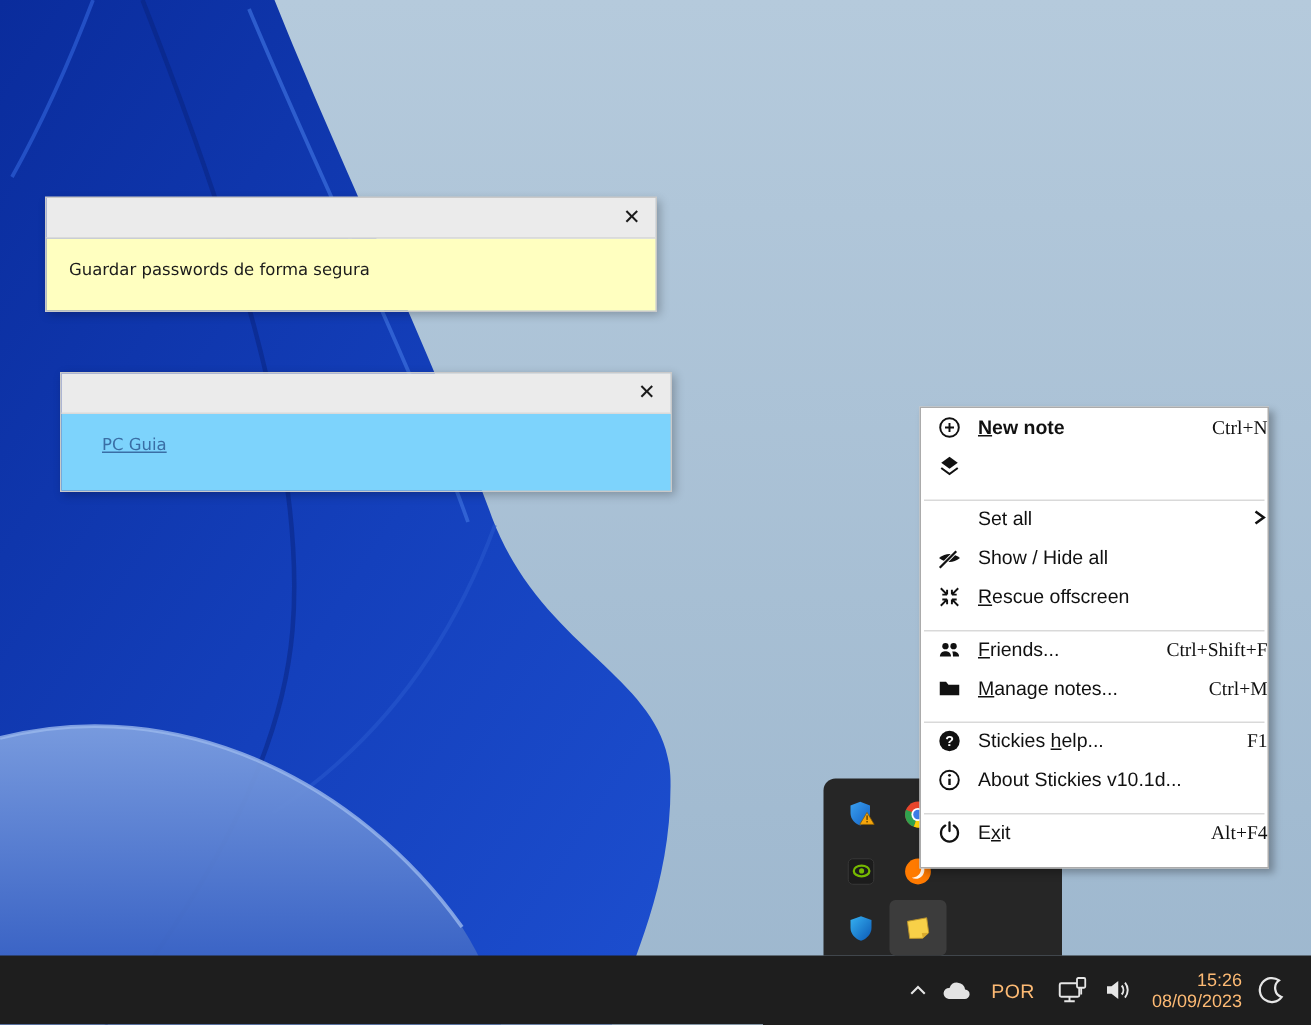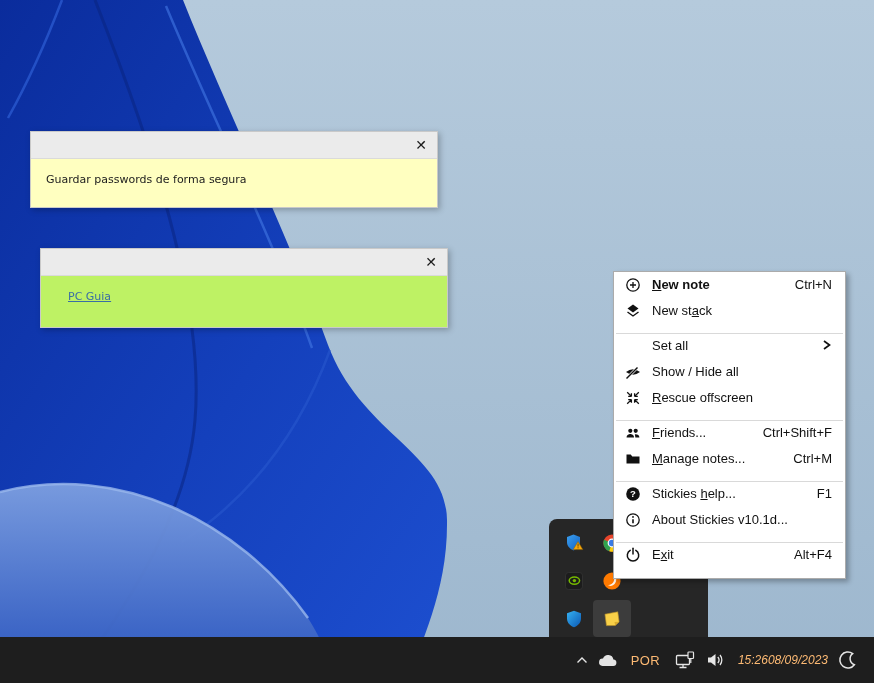--- a/index.html
+++ b/index.html
@@ -10,34 +10,34 @@
   .wallpaper { position:absolute; inset:0; z-index:0; }
 
   
   .note { position:absolute; z-index:2; box-shadow:2px 2px 6px rgba(0,0,0,.25); border:1px solid #c9c9c9; }
   .note-title { height:27px; background:#ebebeb; position:relative; border-bottom:1px solid #dadada; }
   .note-close { position:absolute; right:10px; top:4px; font-size:14px; font-weight:bold; color:#1a1a1a; cursor:pointer; line-height:18px; font-family:"DejaVu Sans", sans-serif; }
   .note-body { font-family:"DejaVu Sans", sans-serif; font-size:11px; color:#1c1c1c; padding:14px 15px 0 15px; }
   #note1 { left:30px; top:131px; width:408px; }
   #note1 .note-body { height:48px; background:#ffffc0; }
   #note2 { left:40px; top:248px; width:408px; }
-  #note2 .note-body { height:51px; background:#bef264;padding-left:27px; }
+  #note2 .note-body { height:51px; background:#7dd3fc;padding-left:27px; }
   .note-link { color:#3a6ea5; text-decoration:underline; cursor:pointer; }
 
   
   .tray-flyout { position:absolute; left:549px; top:519px; width:159px; height:118px; background:#262626; border-radius:8px 8px 0 0; z-index:3; }
   .tray-cell { position:absolute; width:38px; height:37px; display:flex; align-items:center; justify-content:center; border-radius:4px; cursor:pointer; }
   .tray-cell.hl { background:#3c3c3c; }
 
   
   .menu { position:absolute; left:613px; top:271px; width:233px; background:#ffffff; border:1px solid #ababab; box-shadow:3px 3px 5px rgba(0,0,0,.28); padding:5px 0; z-index:4; font-size:13px; color:#111; }
   .mi { display:flex; align-items:flex-start; height:26px; cursor:pointer; }
   .mi .ic { width:38px; display:flex; justify-content:center; align-items:center; flex:none; }
   .mi .lbl { flex:1; white-space:nowrap; }
-  .mi .rt { margin-left:auto; padding-right:13px; display:flex; align-items:center; color:#111; }
+  .mi .rt { margin-left:auto; display:flex; align-items:center; color:#111;font-family:Liberation Serif, serif; }
   .mi.bold .lbl { font-weight:bold; }
   .msep { height:1px; background:#d9d9d9; margin:4px 2px; }
   u { text-decoration:underline; }
 
   
   .taskbar { position:absolute; left:0; top:637px; width:874px; height:46px; background:#1e1e1e; z-index:5; display:flex; align-items:center; justify-content:flex-end; padding-right:16px; color:#fdba74; }
   .tb-item { display:flex; align-items:center; justify-content:center; cursor:pointer; }
   .tb-lang { font-size:13px; margin:0 14px 0 12px; letter-spacing:.3px; }
   .tb-clock { text-align:right; font-size:12px; line-height:14px; margin:0 10px 0 12px; }
   .gap-sm { width:8px; }
@@ -164,21 +164,20 @@
   </div>
 
 
   <div class="mi">
     <span class="ic">
       <svg width="16" height="16" viewBox="0 0 16 16">
           <path d="M8,1.5 L13.5,5.5 L8,9.5 L2.5,5.5 Z" fill="#111"></path>
           <path d="M2.5,9 L8,13 L13.5,9" fill="none" stroke="#111" stroke-width="1.4"></path>
         </svg>
     </span>
-    <span class="lbl">New st<u>a</u>ck</span>
     <span class="rt"></span>
   </div>
 
   <div class="msep"></div>
 
   <div class="mi">
     <span class="ic"></span>
     <span class="lbl">Set all</span>
     <span class="rt">
       <svg width="12" height="14" viewBox="0 0 12 14">
@@ -299,21 +298,21 @@
     </svg>
   </div>
   <span class="gap-sm"></span>
   <div class="tb-item">
     <svg width="20" height="16" viewBox="0 0 20 16">
       <polygon points="2,5.5 5,5.5 9.5,2 9.5,14 5,10.5 2,10.5" fill="#e6e6e6"></polygon>
       <path d="M11.8,5 A4.6,4.6 0 0 1 11.8,11" fill="none" stroke="#e6e6e6" stroke-width="1.3"></path>
       <path d="M14,3 A7.8,7.8 0 0 1 14,13" fill="none" stroke="#e6e6e6" stroke-width="1.3"></path>
     </svg>
   </div>
-  <div class="tb-clock tb-item" style="flex-direction:row;font-style:italic;">
+  <div class="tb-clock tb-item" style="flex-direction:column;align-items:flex-end;">
     <span>15:26</span>
     <span>08/09/2023</span>
   </div>
   <div class="tb-item">
     <svg width="20" height="20" viewBox="0 0 20 20">
         <g transform="rotate(18 10 10)">
           <path d="M12.5,2.5 A8,8 0 1 0 17.5,12.5 A6.3,6.3 0 0 1 12.5,2.5 Z" fill="none" stroke="#e6e6e6" stroke-width="1.5"></path>
         </g>
       </svg>
   </div>

